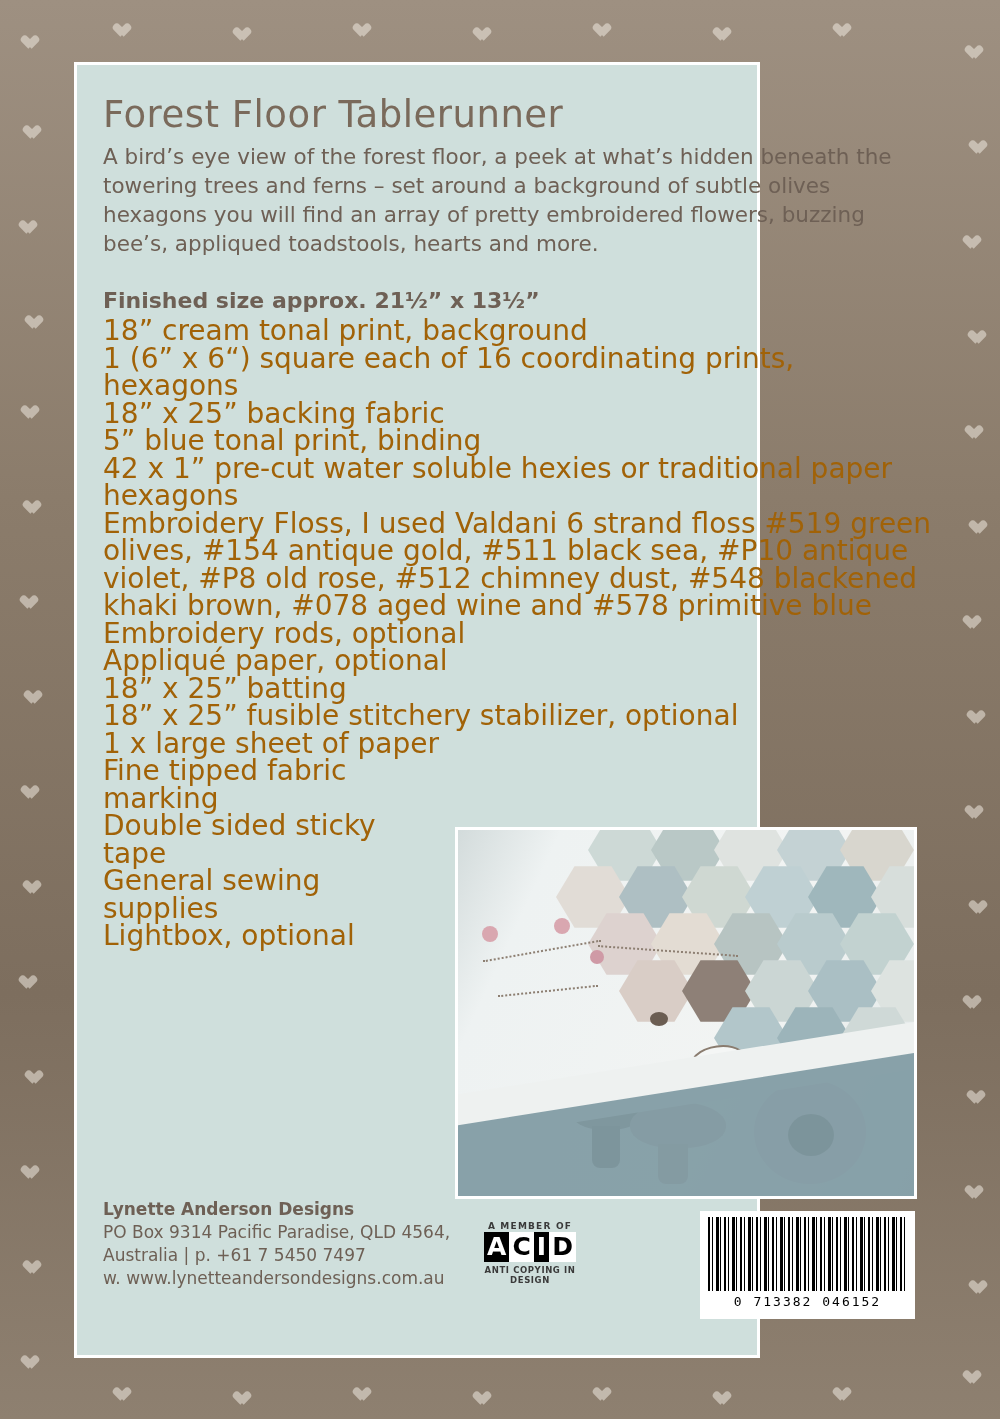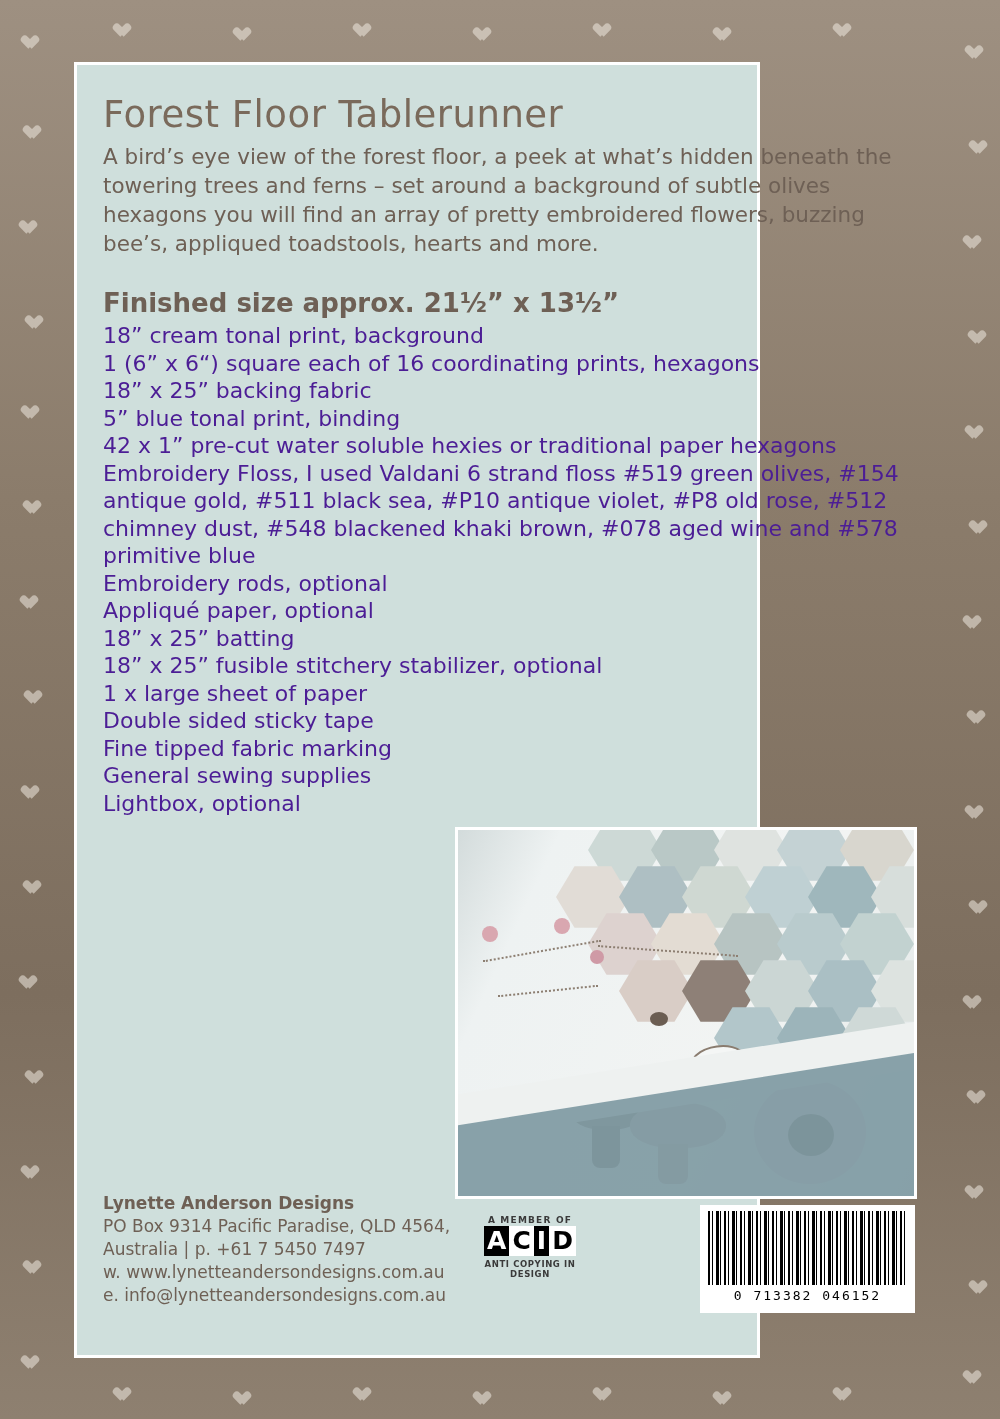--- a/index.html
+++ b/index.html
@@ -72,41 +72,41 @@
 
   .intro {
     font-size: 21.5px;
     line-height: 29px;
     color: #6e6055;
     width: 830px;
     margin-bottom: 2px;
   }
 
   .finished {
-    font-size: 26px;
+    font-size: 22px;
     font-weight: bold;
     color: #6e6055;
     margin-top: 30px;
     margin-bottom: 4px;
   }
 
   .section-head {
     font-size: 31px;
     color: #7a6a5b;
     margin-top: 14px;
     margin-bottom: 4px;
   }
 
   .needs-list {
     list-style: none;
     margin: 0;
     padding: 0;
-    font-size: 22px;
+    font-size: 28px;
     line-height: 27.5px;
-    color: #4c1d95;
+    color: #a16207;
   }
   .needs-list li {
     width: 830px;
   }
   .needs-list li.narrow {
     width: 290px;
   }
 
   
   .photo {
@@ -187,21 +187,21 @@
   }
   .stitch-line {
     position: absolute;
     border-top: 2px dotted #8d7f72;
   }
 
   
   .footer {
     position: absolute;
     left: 26px;
-    bottom: 42px;
+    bottom: 36px;
     width: 812px;
     height: 120px;
   }
   .brand {
     font-size: 17px;
     font-weight: bold;
     color: #6e6055;
     margin-bottom: 2px;
   }
   .addr {
@@ -350,22 +350,22 @@
       <li>1 (6” x 6“) square each of 16 coordinating prints, hexagons</li>
       <li>18” x 25” backing fabric</li>
       <li>5” blue tonal print, binding</li>
       <li>42 x 1” pre-cut water soluble hexies or traditional paper hexagons</li>
       <li>Embroidery Floss, I used Valdani 6 strand floss #519 green olives, #154 antique gold, #511 black sea, #P10 antique violet, #P8 old rose, #512 chimney dust, #548 blackened khaki brown, #078 aged wine and #578 primitive blue</li>
       <li>Embroidery rods, optional</li>
       <li>Appliqué paper, optional</li>
       <li>18” x 25” batting</li>
       <li>18” x 25” fusible stitchery stabilizer, optional</li>
       <li>1 x large sheet of paper</li>
+      <li class="narrow">Fine tipped fabric marking</li>
       <li class="narrow">Double sided sticky tape</li>
-      <li class="narrow">Fine tipped fabric marking</li>
       <li class="narrow">General sewing supplies</li>
       <li class="narrow">Lightbox, optional</li>
     </ul>
 
     <div class="photo">
       <div class="photo-inner">
         <div class="quilt-bg"></div>
 
         <div class="hex" style="left:130px; top:-12px; background:#cdd9d6;"></div>
         <div class="hex" style="left:193px; top:-12px; background:#b9c8c6;"></div>
@@ -419,21 +419,20 @@
         <div class="quilt-edge2"></div>
         <div class="quilt-edge"></div>
       </div>
     </div>
 
     <div class="footer">
       <div class="brand">Lynette Anderson Designs</div>
       <div class="addr">PO Box 9314 Pacific Paradise, QLD 4564,</div>
       <div class="addr">Australia  |  p. +61 7 5450 7497</div>
       <div class="addr">w. www.lynetteandersondesigns.com.au</div>
-      <div class="addr">e. info@lynetteandersondesigns.com.au</div>
 
       <div class="acid">
         <div class="acid-top">A MEMBER OF</div>
         <div class="acid-logo">
           <span class="blk">A</span>
           <span class="wht">C</span>
           <span class="blk">I</span>
           <span class="wht">D</span>
         </div>
         <div class="acid-bottom">ANTI COPYING IN DESIGN</div>

